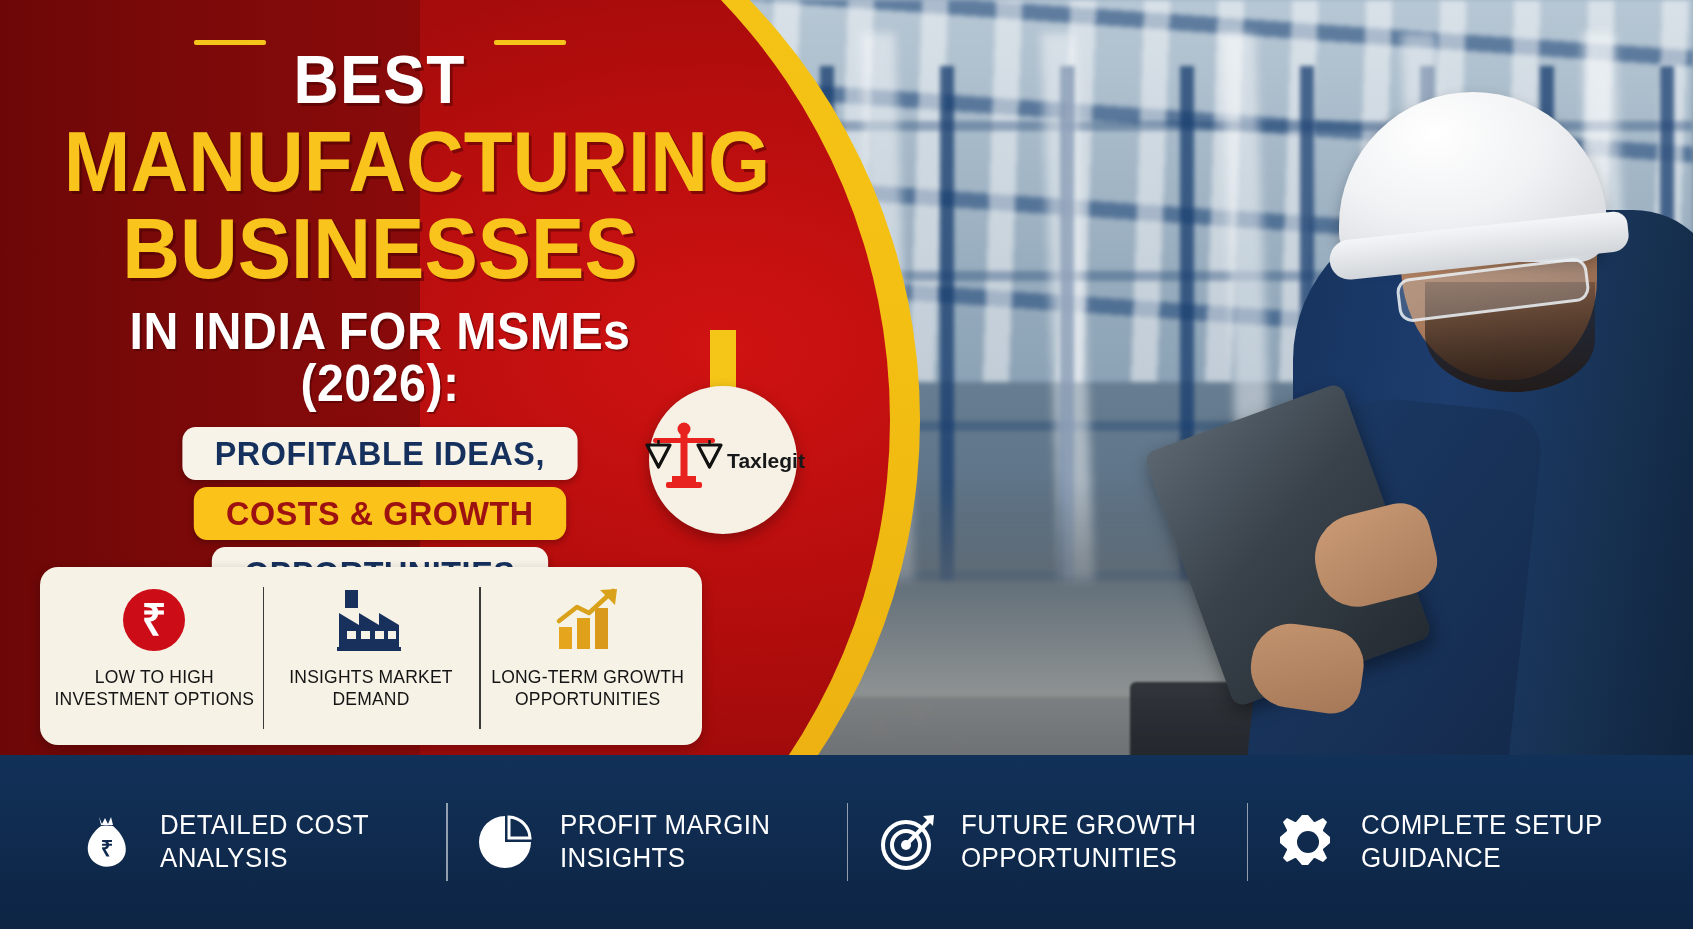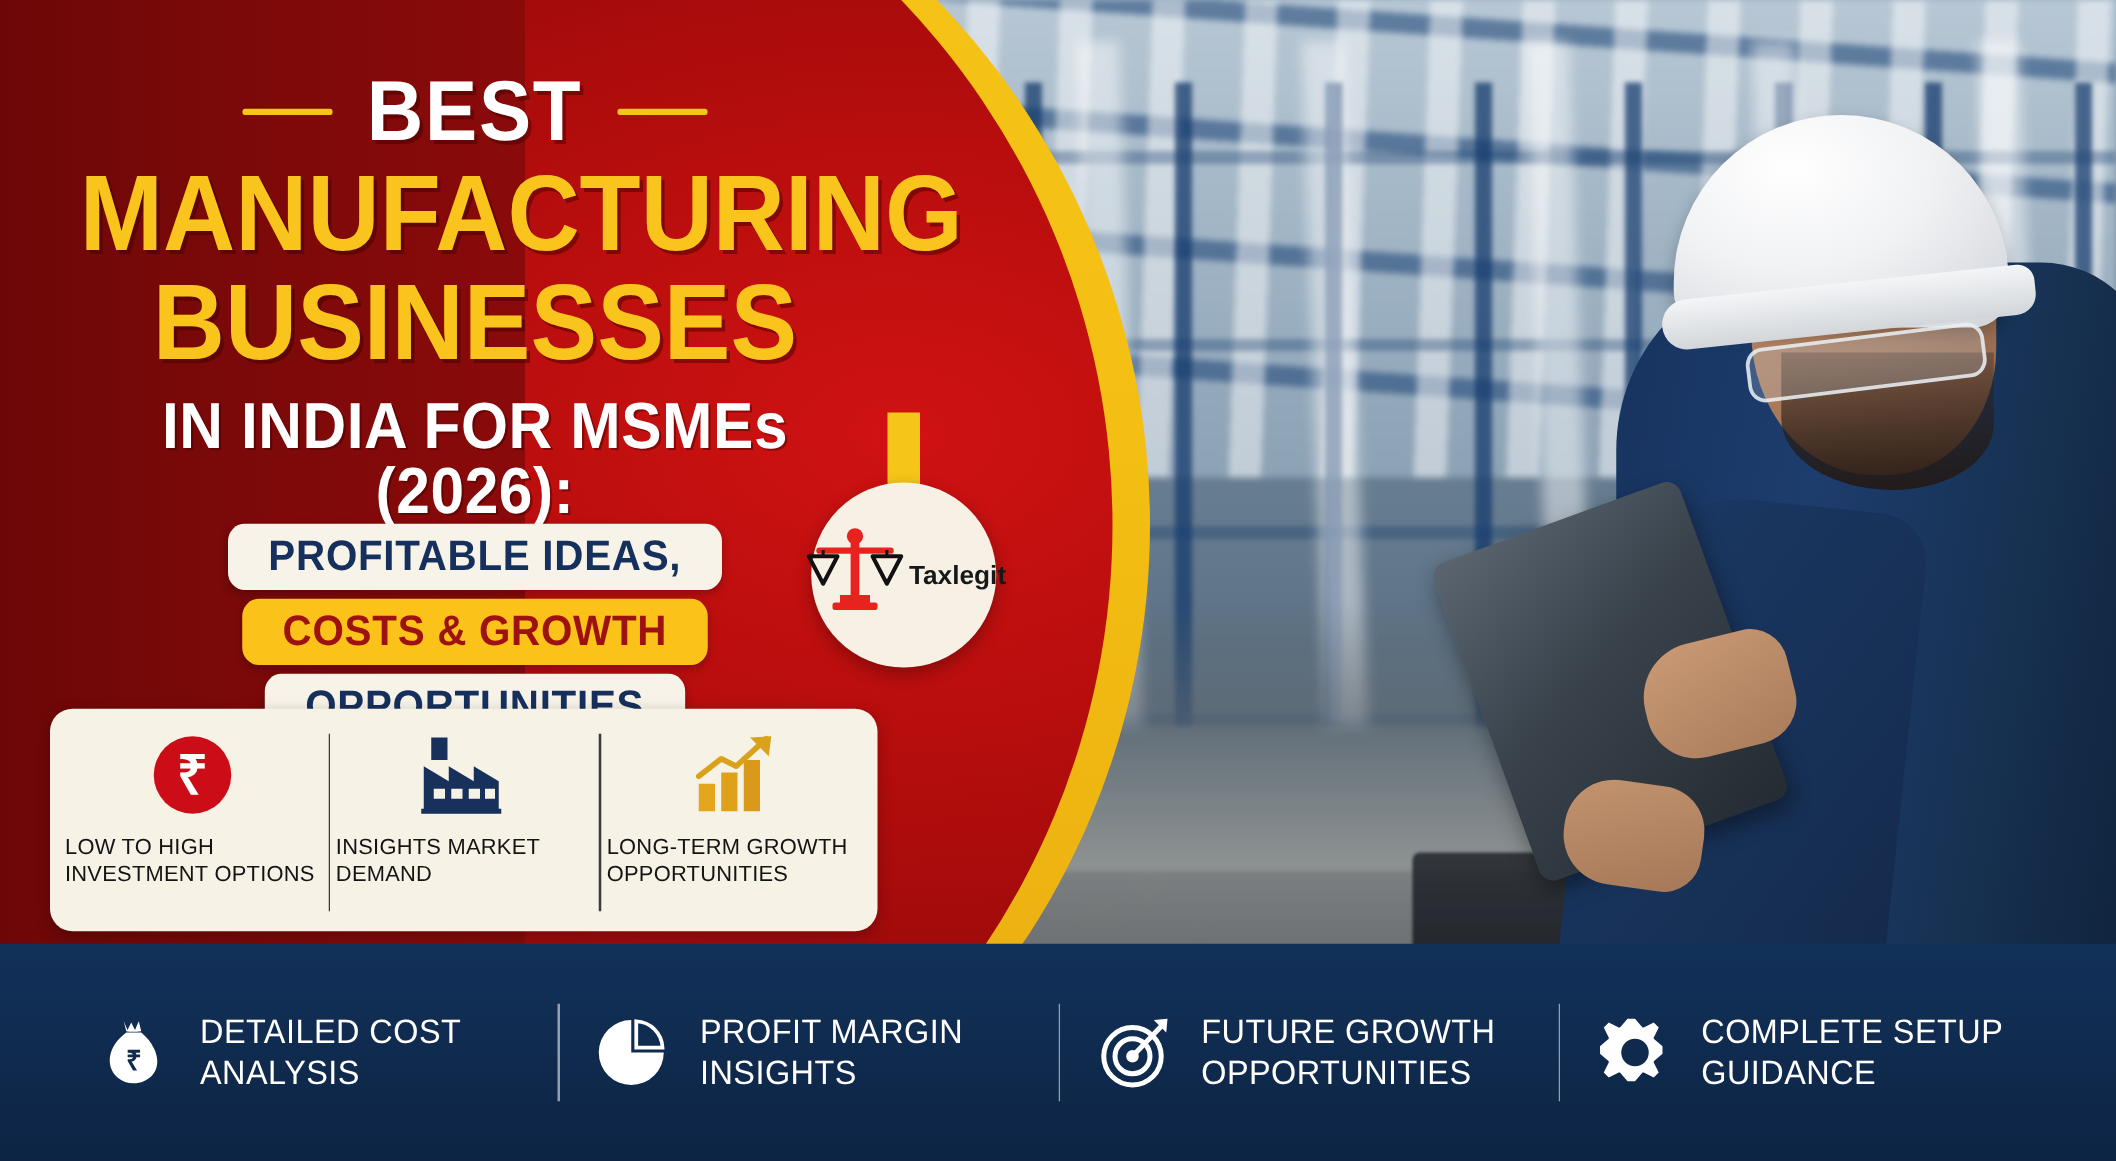--- a/index.html
+++ b/index.html
@@ -170,23 +170,23 @@
   }
 
   
   .content {
     position: absolute; left: 0; top: 0; width: 760px; height: 830px;
     z-index: 6;
     padding: 28px 40px 0 40px;
   }
 
   .best-row {
-    display: flex; align-items: center; justify-content: center;
+    display: flex; align-items: flex-start; justify-content: center;
     gap: 20px;
-    margin-top: 22px;
+    margin-top: 12px;
   }
   .dash { width: 72px; height: 5px; background: #f6c51b; border-radius: 2px; }
   .best {
     font-size: 68px; font-weight: 700; color: #ffffff;
     letter-spacing: 1.5px;
     font-family: "Liberation Sans Narrow","Liberation Sans", sans-serif;
     transform: scaleX(.92);
     text-shadow: 3px 3px 0 rgba(60,0,0,.45);
   }
 
@@ -204,21 +204,21 @@
   .line-white {
     text-align: center;
     font-size: 52px; font-weight: 700; color: #ffffff;
     letter-spacing: .5px; line-height: 1;
     font-family: "Liberation Sans Narrow","Liberation Sans", sans-serif;
     transform: scaleX(.93);
     text-shadow: 2px 2px 0 rgba(60,0,0,.45);
     margin-top: 16px;
   }
 
-  .pills { display: flex; flex-direction: column; align-items: center; gap: 7px; }
+  .pills { margin-top: 18px; display: flex; flex-direction: column; align-items: center; gap: 7px; }
   .pill {
     border-radius: 14px;
     padding: 7px 34px;
     font-size: 34px; font-weight: 700; letter-spacing: .6px;
     font-family: "Liberation Sans Narrow","Liberation Sans", sans-serif;
     transform: scaleX(.95);
     box-shadow: 0 3px 7px rgba(0,0,0,.25);
     white-space: nowrap;
   }
   .pill.cream { background: #f7f3e8; color: #15305c; }
@@ -242,21 +242,21 @@
     position: relative;
   }
   .feature + .feature::before {
     content: ""; position: absolute; left: 0; top: 6px; bottom: 6px;
     width: 1.6px; background: #3a3a38;
   }
   .feature .ico { height: 78px; display: flex; align-items: center; justify-content: center; }
   .feature .flabel {
     margin-top: 7px;
     font-size: 17.5px; font-weight: 400; color: #141414;
-    text-align: left; line-height: 1.28; letter-spacing: .2px;
+    text-align: center; line-height: 1.28; letter-spacing: .2px;
     font-family: "Liberation Sans", sans-serif;
   }
 
   
   .logo-ribbon {
     position: absolute; left: 710px; top: 330px;
     width: 26px; height: 90px; background: #f5c518; z-index: 7;
     border-radius: 0 0 4px 4px;
   }
   .logo-badge {

